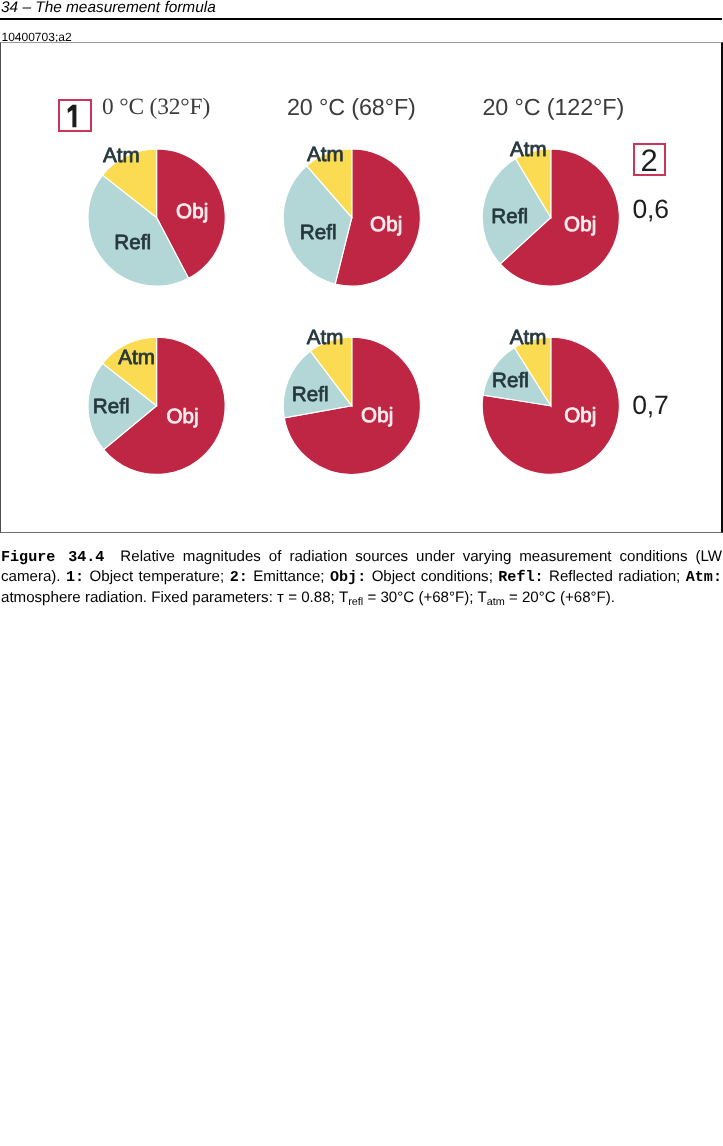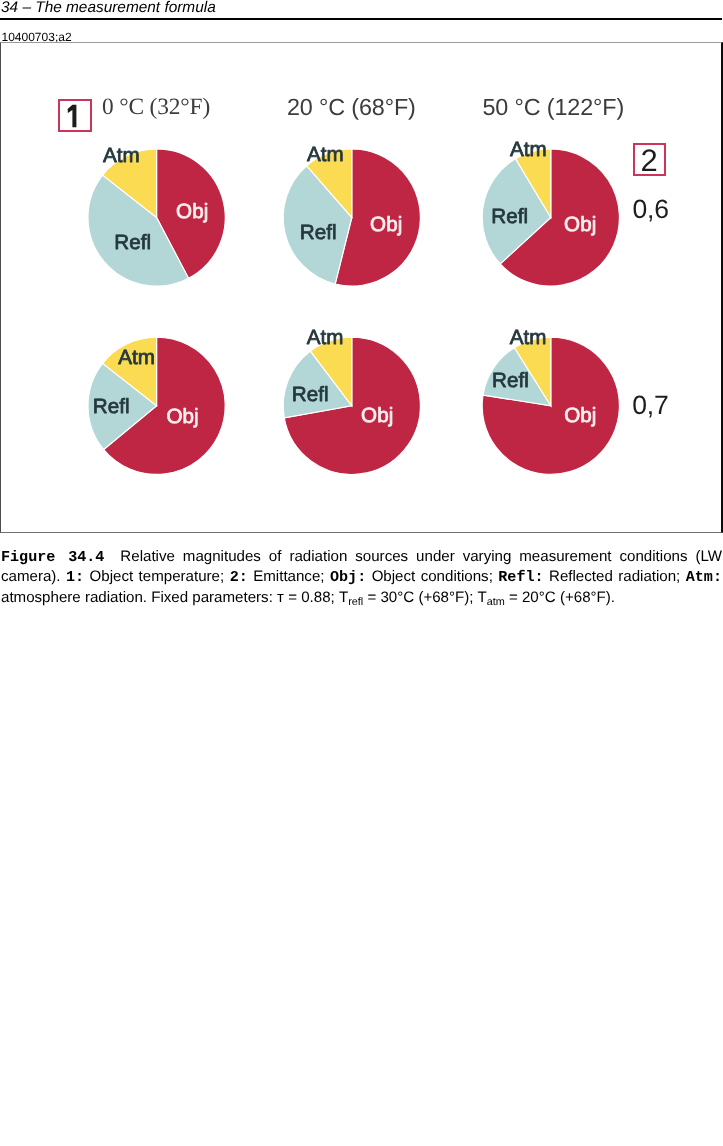--- a/index.html
+++ b/index.html
@@ -112,21 +112,21 @@
       <svg class="cal1-glyph" width="33" height="33" viewBox="0 0 33 33">
           <path fill="#1d1d1b" d="M12.4 3.8 L16.4 3.8 L16.4 26.3 L12.4 26.3 L12.4 8.9 L7.9 11.9 L7.6 8.0 Z"></path>
         </svg>
     </div>
     <div class="callout c2">
         <span>2</span>
       </div>
 
     <div class="colhdr h1">0 °C (32°F)</div>
     <div class="colhdr h2">20 °C (68°F)</div>
-    <div class="colhdr h3">50 °C (122°F)</div>
+    <div class="colhdr h3">20 °C (122°F)</div>
     <div class="rowlbl r1">0,6</div>
     <div class="rowlbl r2">0,7</div>
   </div>
 
   <div class="cap">
     <span class="b">Figure 34.4</span><span class="sp2">&nbsp;&nbsp;</span><span>Relative magnitudes of radiation sources under varying measurement conditions (LW camera).</span>
     <span class="b">1:</span> <span>Object temperature;</span>
     <span class="b">2:</span> <span>Emittance;</span>
     <span class="b">Obj:</span> <span>Object conditions;</span>
     <span class="b">Refl:</span> <span>Reflected radiation;</span>

